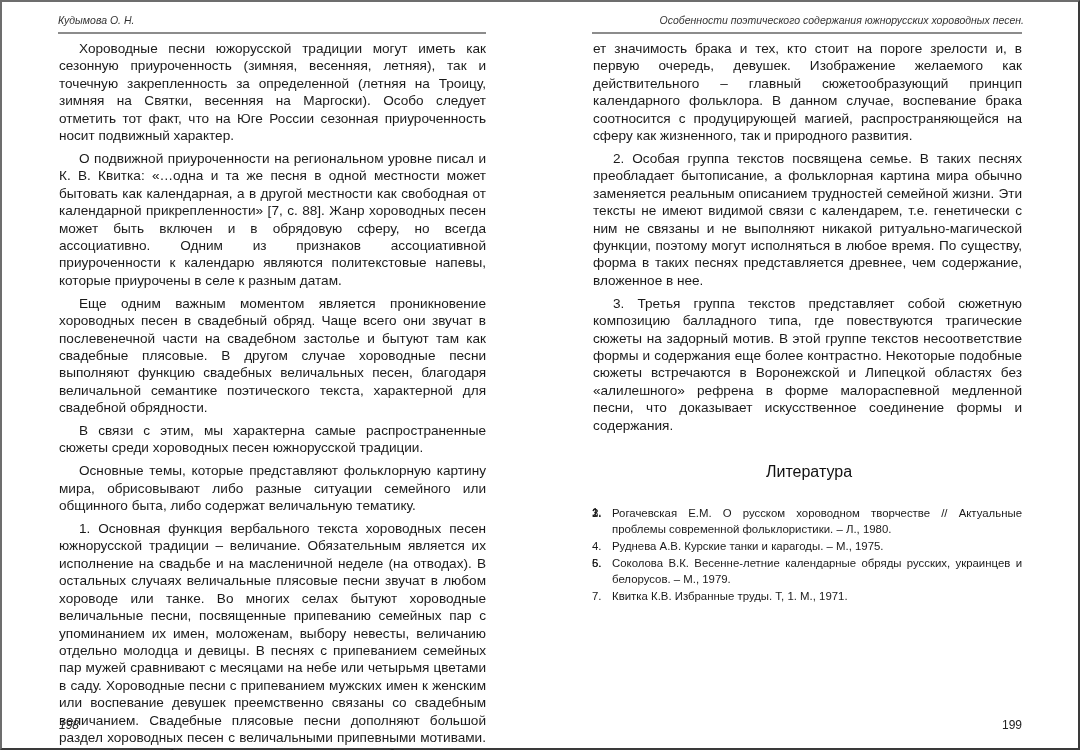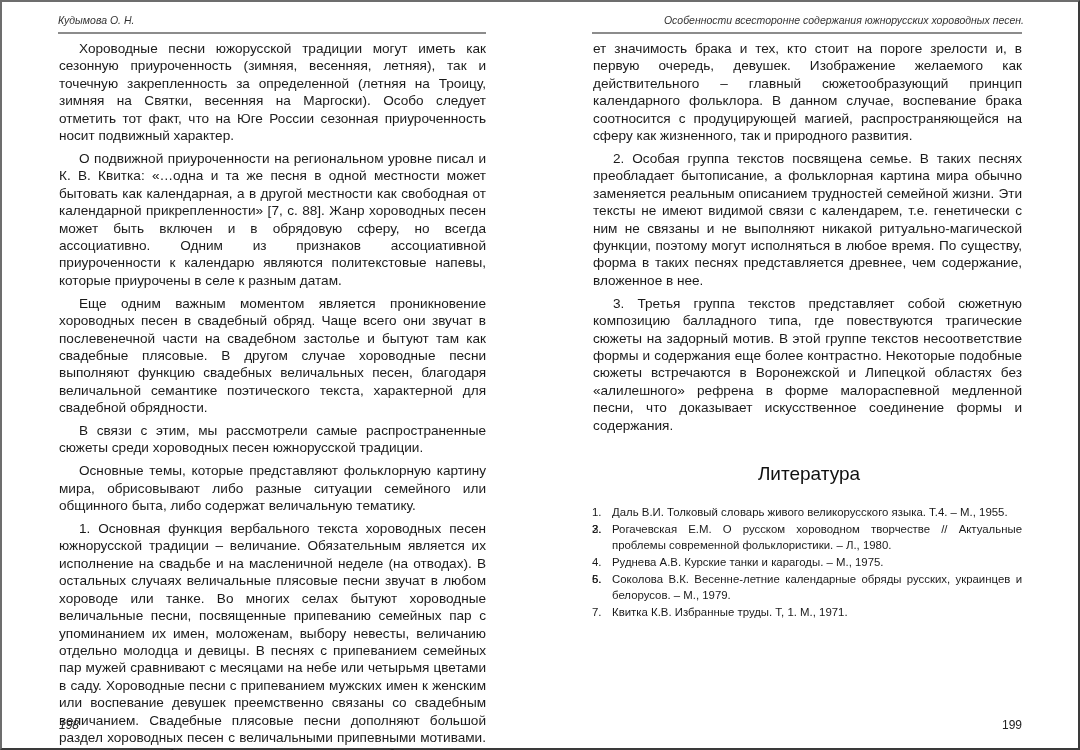--- a/index.html
+++ b/index.html
@@ -27,21 +27,21 @@
   .page.right .rule { left:52px; width:430px; }
   .body {
     position:absolute; top:38px; font-size:13.6px; line-height:17.4px; text-align:justify;
   }
   .page.left .body { left:57px; width:427px; }
   .page.right .body { left:53px; width:429px; }
   .body p { margin:0 0 5.5px 0; text-indent:20px; }
   .body p.cont { text-indent:0; }
   .lit-title {
     position:absolute; top:461px; left:0; width:538px; text-align:center;
-    font-size:19px; color:#111;
+    font-size:16px; color:#111;
   }
   .refs {
     position:absolute; top:502px; left:52px; width:430px;
     font-size:11.4px; line-height:16.2px; margin:0; padding:0; list-style:none; text-align:justify;
   }
   .refs li { position:relative; padding-left:20px; margin-bottom:0.8px; }
   .refs .num { position:absolute; left:0; top:0; }
   .pagenum { position:absolute; top:716px; font-size:12px; color:#222; }
   .page.left .pagenum { left:57px;font-style:italic; }
   .page.right .pagenum { right:56px; }
@@ -51,39 +51,39 @@
 
 <div class="spread">
 
   <div class="page left">
     <div class="header">Кудымова О. Н.</div>
     <div class="rule"></div>
     <div class="body">
       <p>Хороводные песни южорусской традиции могут иметь как сезонную приуроченность (зимняя, весенняя, летняя), так и точечную закрепленность за определенной (летняя на Троицу, зимняя на Святки, весенняя на Маргоски). Особо следует отметить тот факт, что на Юге России сезонная приуроченность носит подвижный характер.</p>
       <p>О подвижной приуроченности на региональном уровне писал и К. В. Квитка: «…одна и та же песня в одной местности может бытовать как календарная, а в другой местности как свободная от календарной прикрепленности» [7, с. 88]. Жанр хороводных песен может быть включен и в обрядовую сферу, но всегда ассоциативно. Одним из признаков ассоциативной приуроченности к календарю являются политекстовые напевы, которые приурочены в селе к разным датам.</p>
       <p>Еще одним важным моментом является проникновение хороводных песен в свадебный обряд. Чаще всего они звучат в послевенечной части на свадебном застолье и бытуют там как свадебные плясовые. В другом случае хороводные песни выполняют функцию свадебных величальных песен, благодаря величальной семантике поэтического текста, характерной для свадебной обрядности.</p>
-      <p>В связи с этим, мы рассмотрели самые распространенные сюжеты среди хороводных песен южнорусской традиции.</p>
+      <p>В связи с этим, мы характерна самые распространенные сюжеты среди хороводных песен южнорусской традиции.</p>
       <p>Основные темы, которые представляют фольклорную картину мира, обрисовывают либо разные ситуации семейного или общинного быта, либо содержат величальную тематику.</p>
       <p>1. Основная функция вербального текста хороводных песен южнорусской традиции – величание. Обязательным является их исполнение на свадьбе и на масленичной неделе (на отводах). В остальных случаях величальные плясовые песни звучат в любом хороводе или танке. Во многих селах бытуют хороводные величальные песни, посвященные припеванию семейных пар с упоминанием их имен, моложенам, выбору невесты, величанию отдельно молодца и девицы. В песнях с припеванием семейных пар мужей сравнивают с месяцами на небе или четырьмя цветами в саду. Хороводные песни с припеванием мужских имен к женским или воспевание девушек преемственно связаны со свадебным величанием. Свадебные плясовые песни дополняют большой раздел хороводных песен с величальными припевными мотивами. Многие из свадебных плясовых песен вышли из обрядов и стали исполняться наряду с хороводными.</p>
 
     </div>
     <div class="pagenum">198</div>
   </div>
 
   <div class="page right">
-    <div class="header">Особенности всесторонне содержания южнорусских хороводных песен.</div>
+    <div class="header">Особенности поэтического содержания южнорусских хороводных песен.</div>
     <div class="rule"></div>
     <div class="body">
       <p class="cont">ет значимость брака и тех, кто стоит на пороге зрелости и, в первую очередь, девушек. Изображение желаемого как действительного – главный сюжетообразующий принцип календарного фольклора. В данном случае, воспевание брака соотносится с продуцирующей магией, распространяющейся на сферу как жизненного, так и природного развития.</p>
       <p>2. Особая группа текстов посвящена семье. В таких песнях преобладает бытописание, а фольклорная картина мира обычно заменяется реальным описанием трудностей семейной жизни. Эти тексты не имеют видимой связи с календарем, т.е. генетически с ним не связаны и не выполняют никакой ритуально-магической функции, поэтому могут исполняться в любое время. По существу, форма в таких песнях представляется древнее, чем содержание, вложенное в нее.</p>
       <p>3. Третья группа текстов представляет собой сюжетную композицию балладного типа, где повествуются трагические сюжеты на задорный мотив. В этой группе текстов несоответствие формы и содержания еще более контрастно. Некоторые подобные сюжеты встречаются в Воронежской и Липецкой областях без «алилешного» рефрена в форме малораспевной медленной песни, что доказывает искусственное соединение формы и содержания.</p>
     </div>
     <div class="lit-title">Литература</div>
     <ol class="refs">
-      <li><span class="num">1.</span><span>Даль В.И. Толковый словарь живого великорусского языка. Т.4. – М., 1955.</span></li>
+      <li><span class="num">1.</span></li>
       <li><span class="num">2.</span></li>
       <li><span class="num">3.</span><span>Рогачевская Е.М. О русском хороводном творчестве // Актуальные проблемы современной фольклористики. – Л., 1980.</span></li>
       <li><span class="num">4.</span><span>Руднева А.В. Курские танки и карагоды. – М., 1975.</span></li>
       <li><span class="num">5.</span></li>
       <li><span class="num">6.</span><span>Соколова В.К. Весенне-летние календарные обряды русских, украинцев и белорусов. – М., 1979.</span></li>
       <li><span class="num">7.</span><span>Квитка К.В. Избранные труды. Т, 1. М., 1971.</span></li>
     </ol>
     <div class="pagenum">199</div>
   </div>
 

